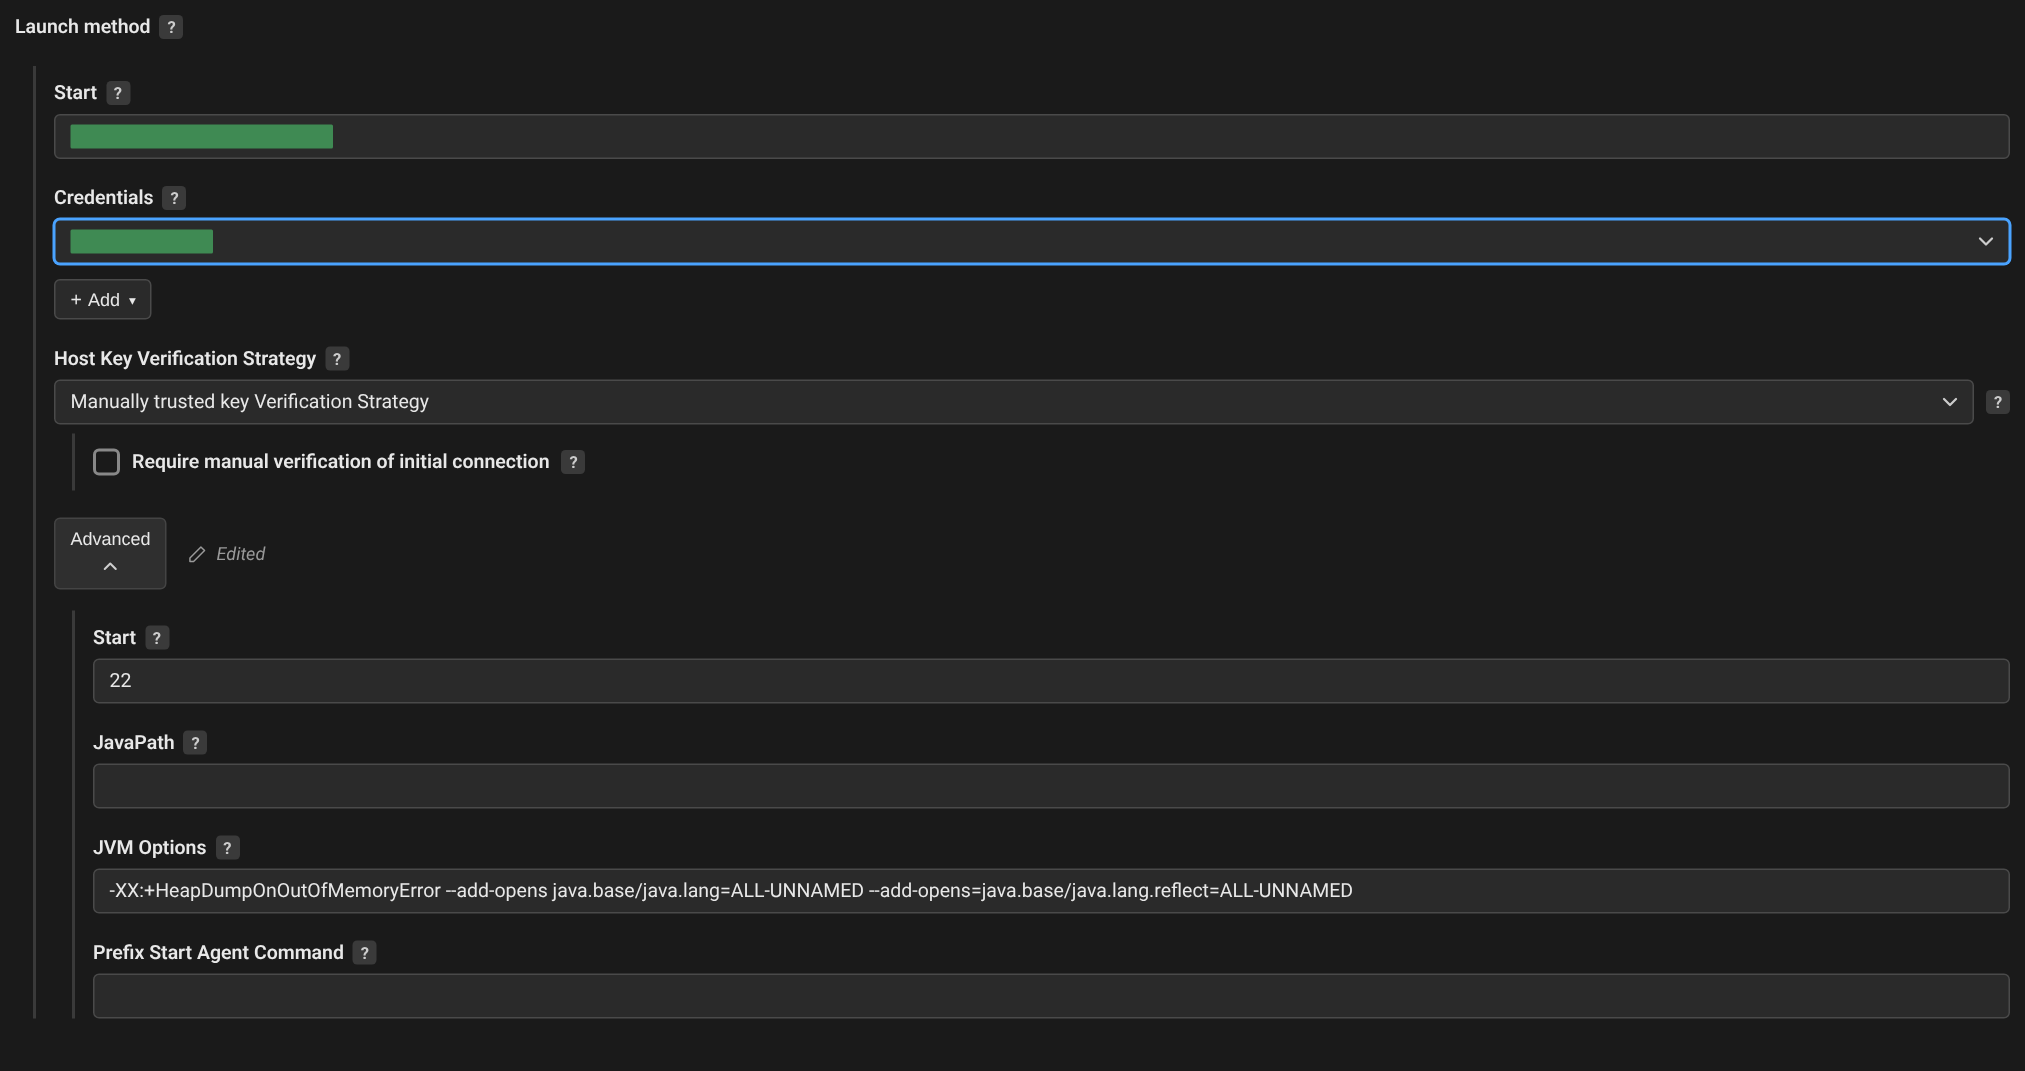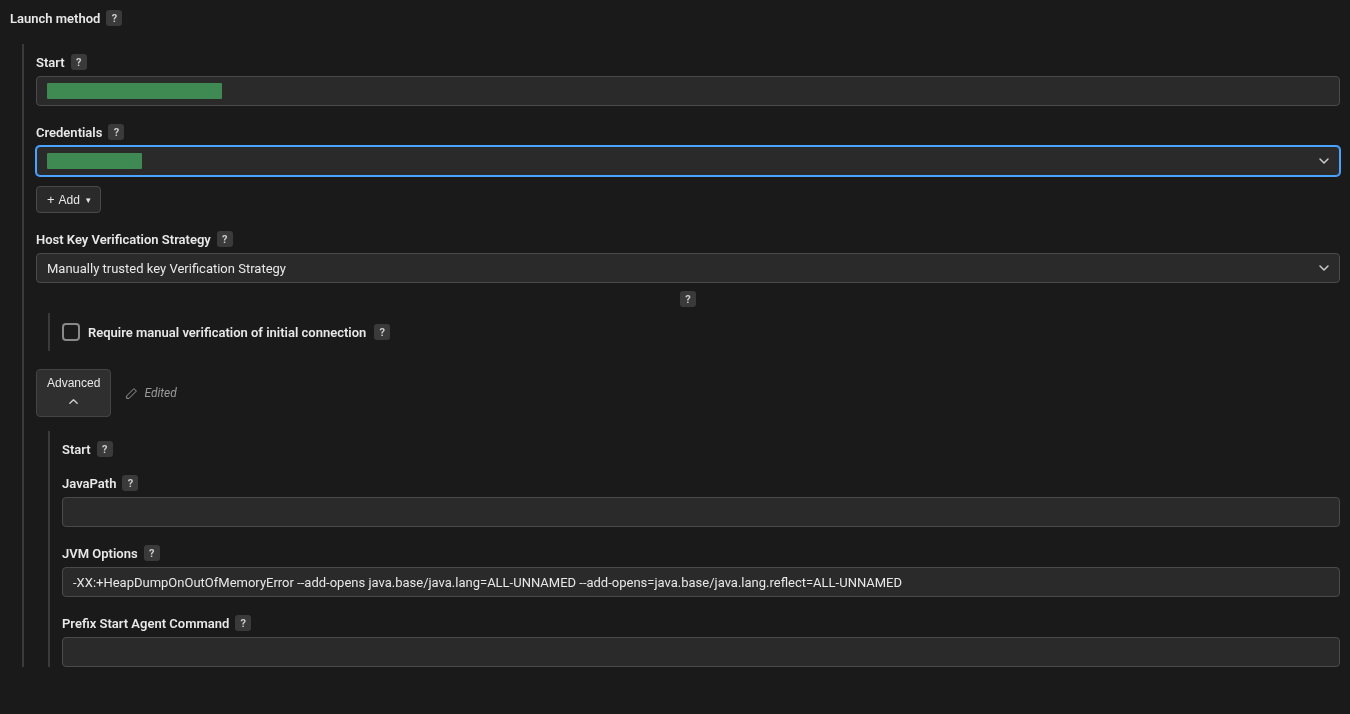--- a/index.html
+++ b/index.html
@@ -132,21 +132,21 @@
   }
   .edited {
     display: inline-flex;
     align-items: center;
     gap: 6px;
     color: #9a9a9a;
     font-size: 12px;
     font-style: italic;
   }
   .pencil svg { display: block; }
-  .host-key-row { display: flex; align-items: center; gap: 8px; flex-direction: column; }
+  .host-key-row { display: flex; align-items: center; gap: 8px; }
   .host-key-row .select-wrap { flex: 1; }
   .chk-label { font-weight: 600; }
 </style>
 </head>
 <body>
 
 <div class="field-group">
   <div class="label-row">
     <span>Launch method</span>
     <span class="help-badge">?</span>
@@ -235,20 +235,23 @@
     </span>
   </div>
 
   <div class="indent">
 
     <div class="field-group">
       <div class="label-row">
         <span>Start</span>
         <span class="help-badge">?</span>
       </div>
+      <div class="text-input">
+        <span>22</span>
+      </div>
     </div>
 
     <div class="field-group">
       <div class="label-row">
         <span>JavaPath</span>
         <span class="help-badge">?</span>
       </div>
       <div class="text-input">
         <span></span>
       </div>

